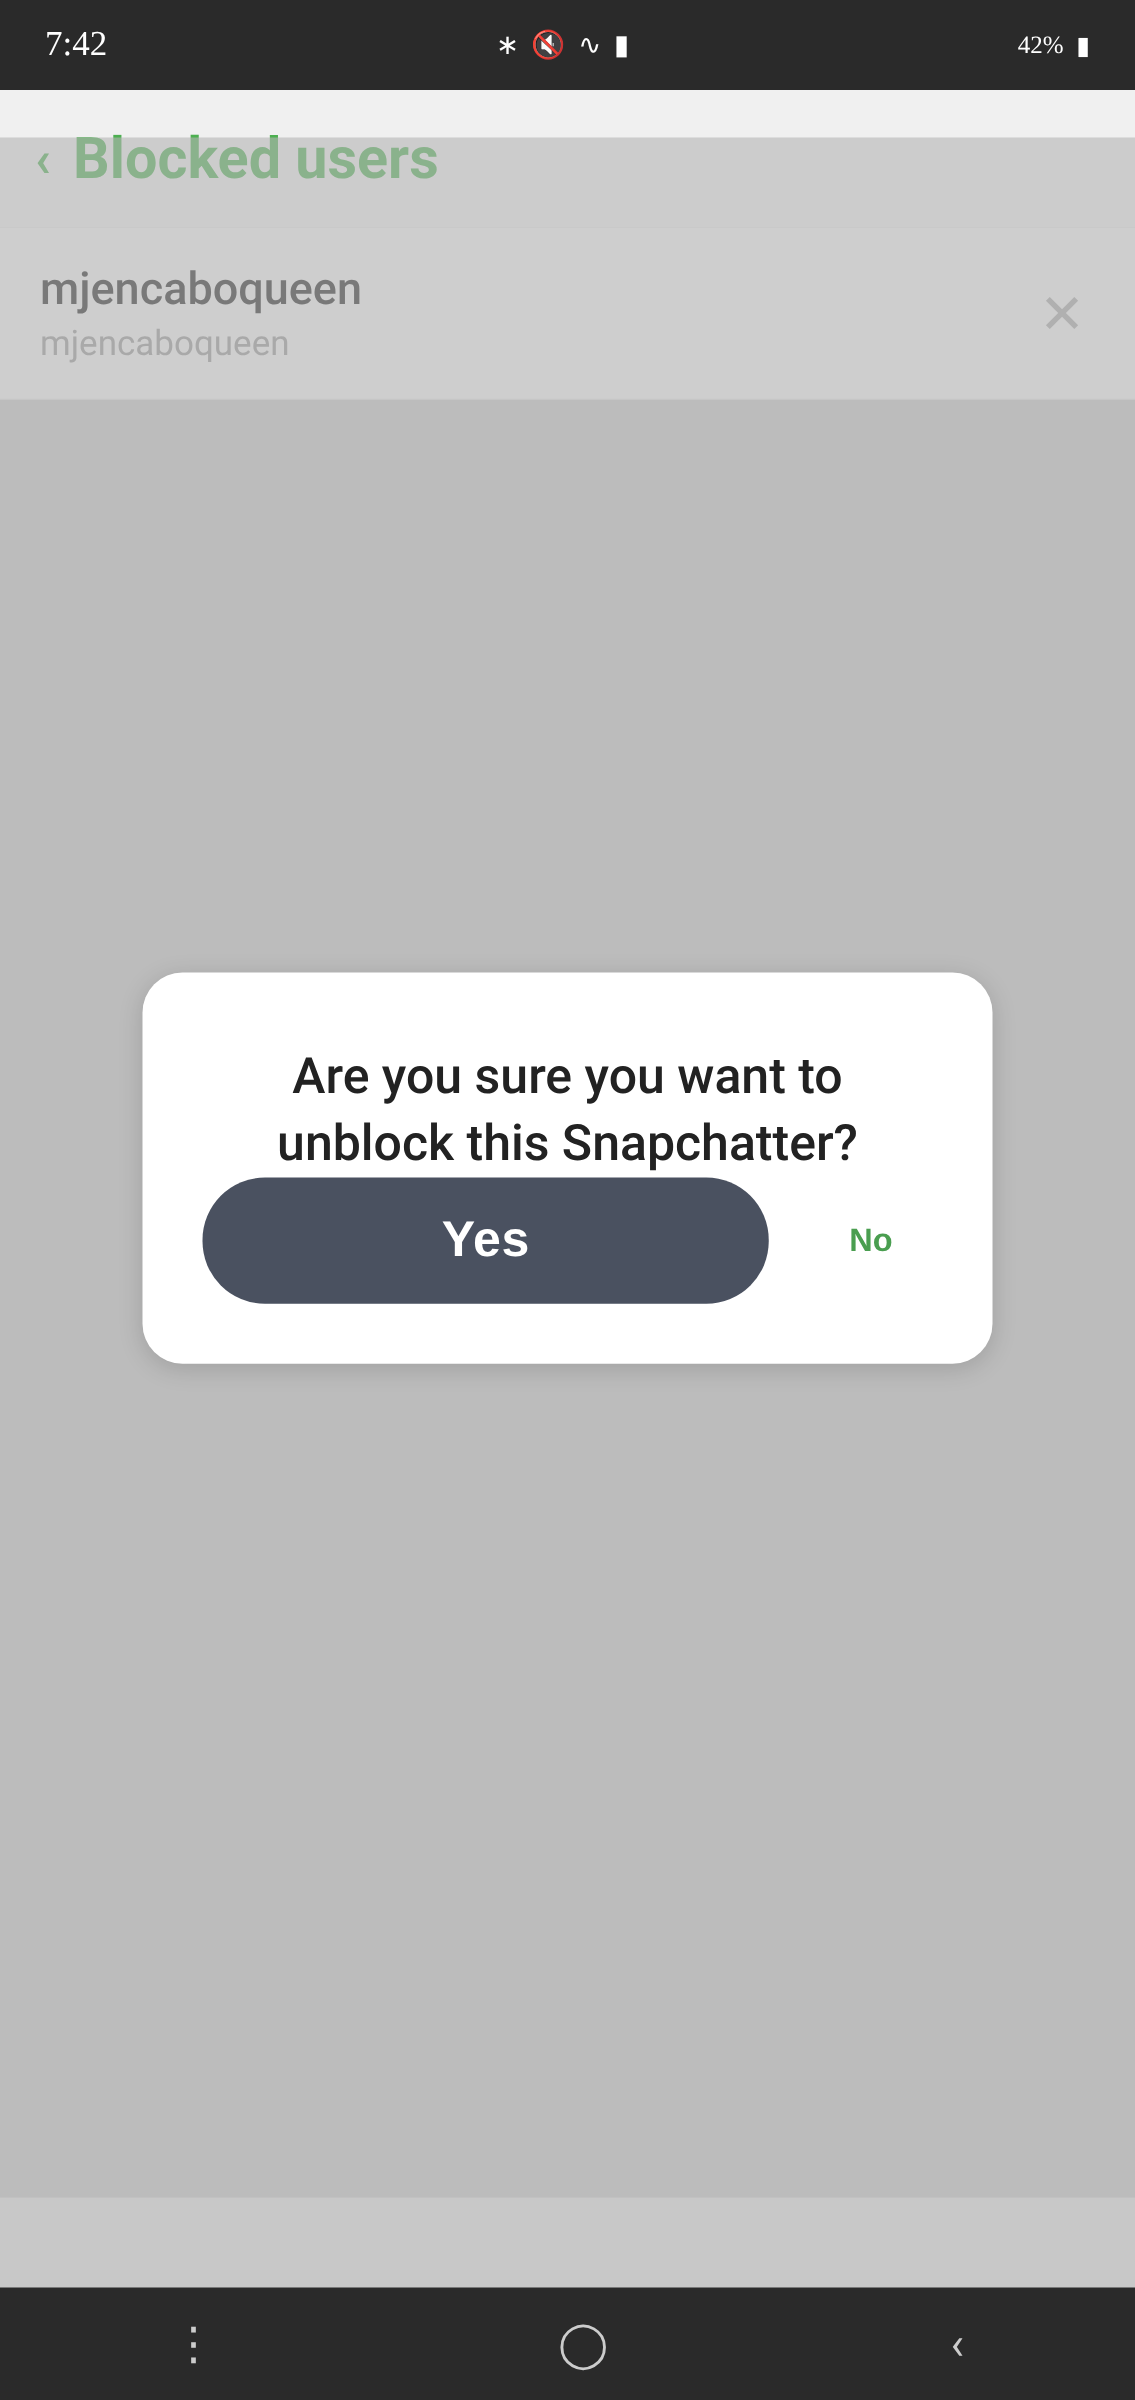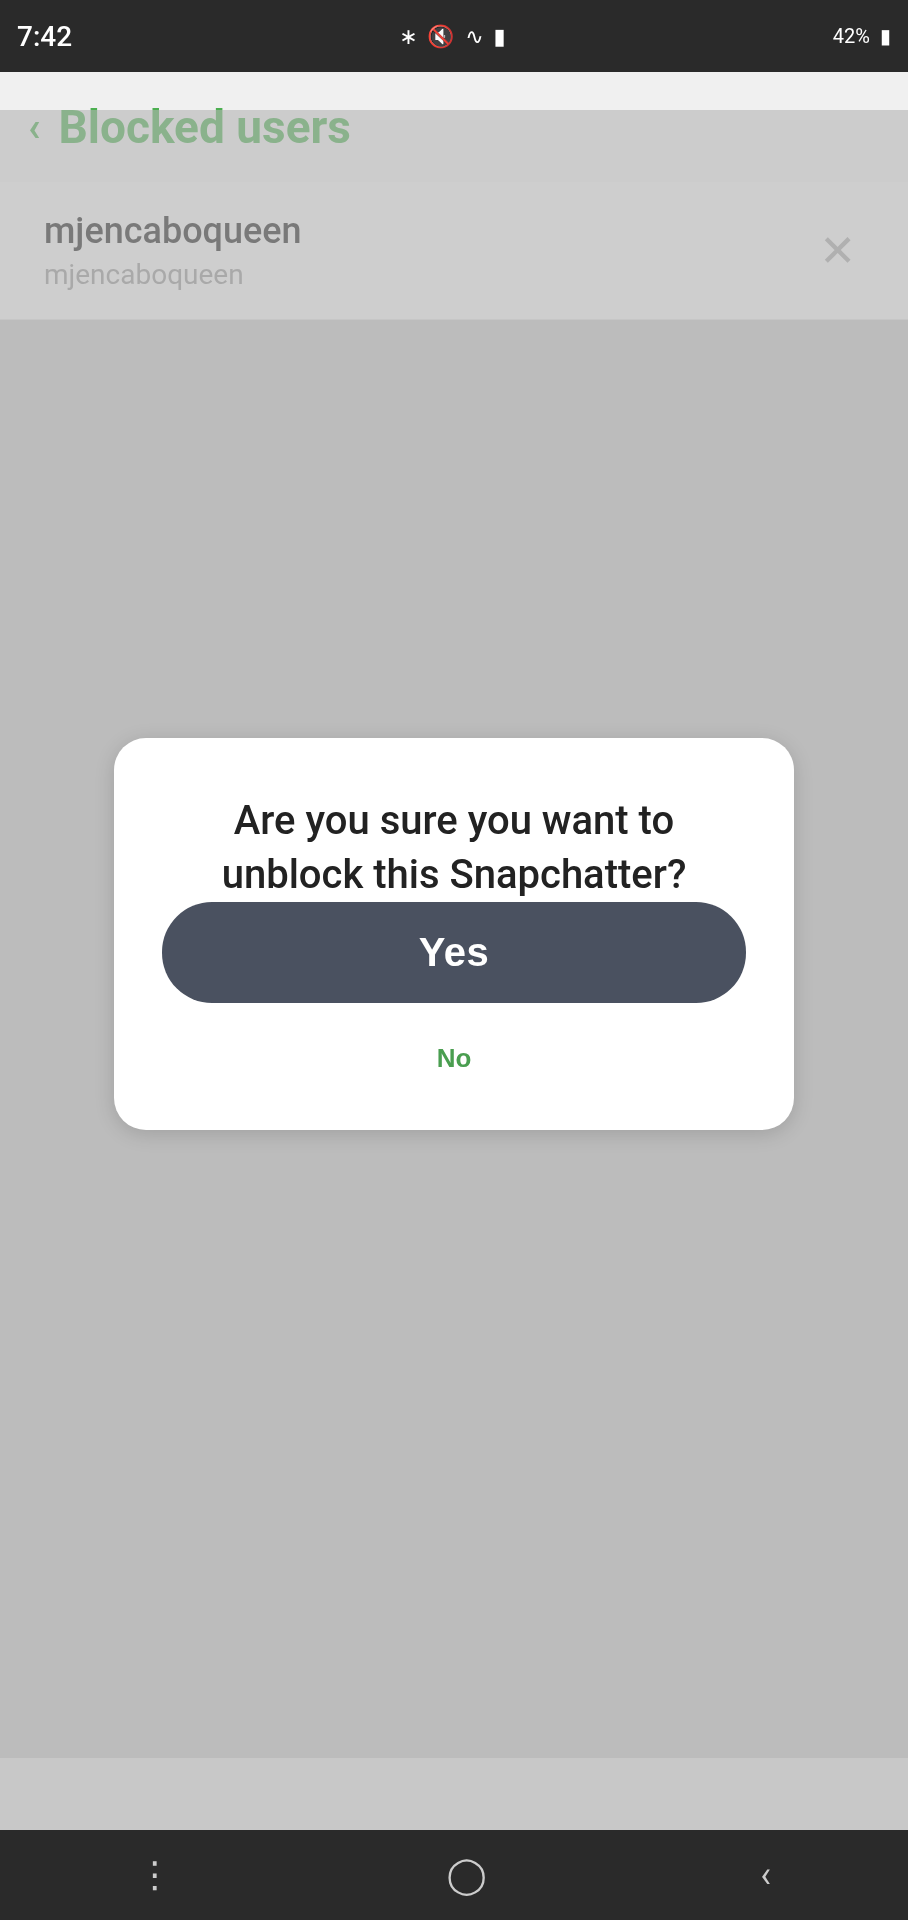--- a/index.html
+++ b/index.html
@@ -18,21 +18,22 @@
     }
 
     
     .status-bar {
       width: 100%;
       height: 72px;
       background-color: #2a2a2a;
       display: flex;
       align-items: center;
       justify-content: space-between;
-      padding: 0 17px;
+      padding: 0 36px;
+      font-family: Liberation Serif, serif;
     }
 
     .status-bar-time {
       color: white;
       font-size: 28px;
       font-weight: 500;
     }
 
     .status-bar-icons {
       display: flex;
@@ -74,21 +75,21 @@
     .header-title {
       color: #4caf50;
       font-size: 46px;
       font-weight: bold;
     }
 
     
     .user-item {
       width: 100%;
       background-color: #f5f5f5;
-      padding: 28px 44px;
+      padding: 28px 32px;
       display: flex;
       align-items: center;
       justify-content: space-between;
       border-bottom: 1px solid #e0e0e0;
     }
 
     .user-info {
       display: flex;
       flex-direction: column;
       gap: 6px;
@@ -147,21 +148,21 @@
       font-size: 40px;
       color: #222222;
       text-align: center;
       line-height: 1.35;
       font-weight: 500;
     }
 
     .dialog-buttons {
       width: 100%;
       display: flex;
-      flex-direction: column;
+      flex-direction: row;
       align-items: center;
       gap: 32px;
       justify-content: flex-end;
     }
 
     .btn-yes {
       width: 100%;
       background-color: #4a5160;
       color: white;
       border: none;

